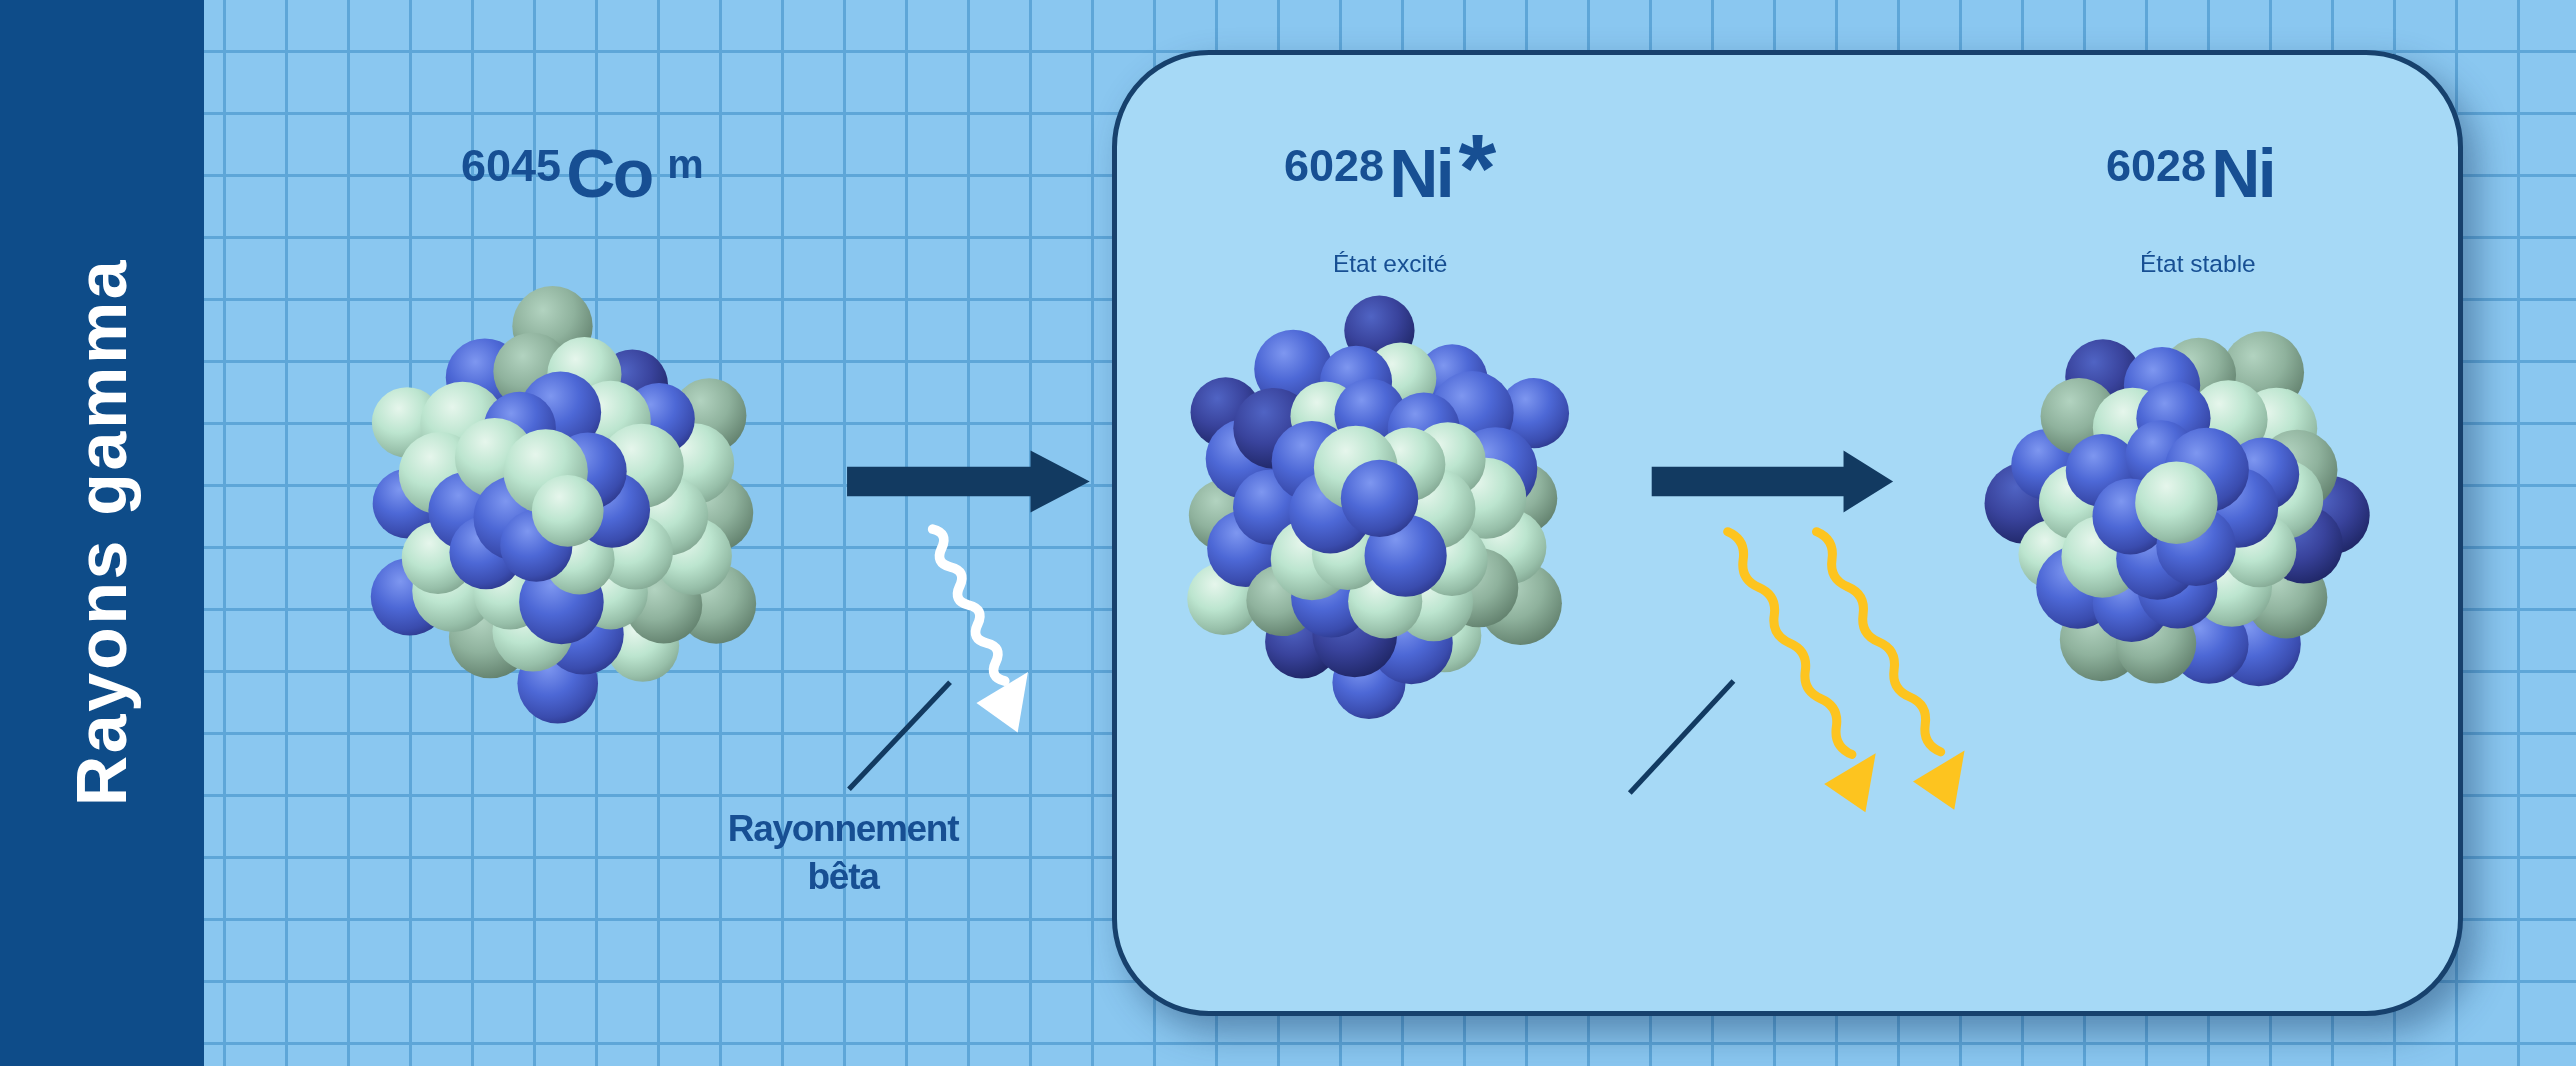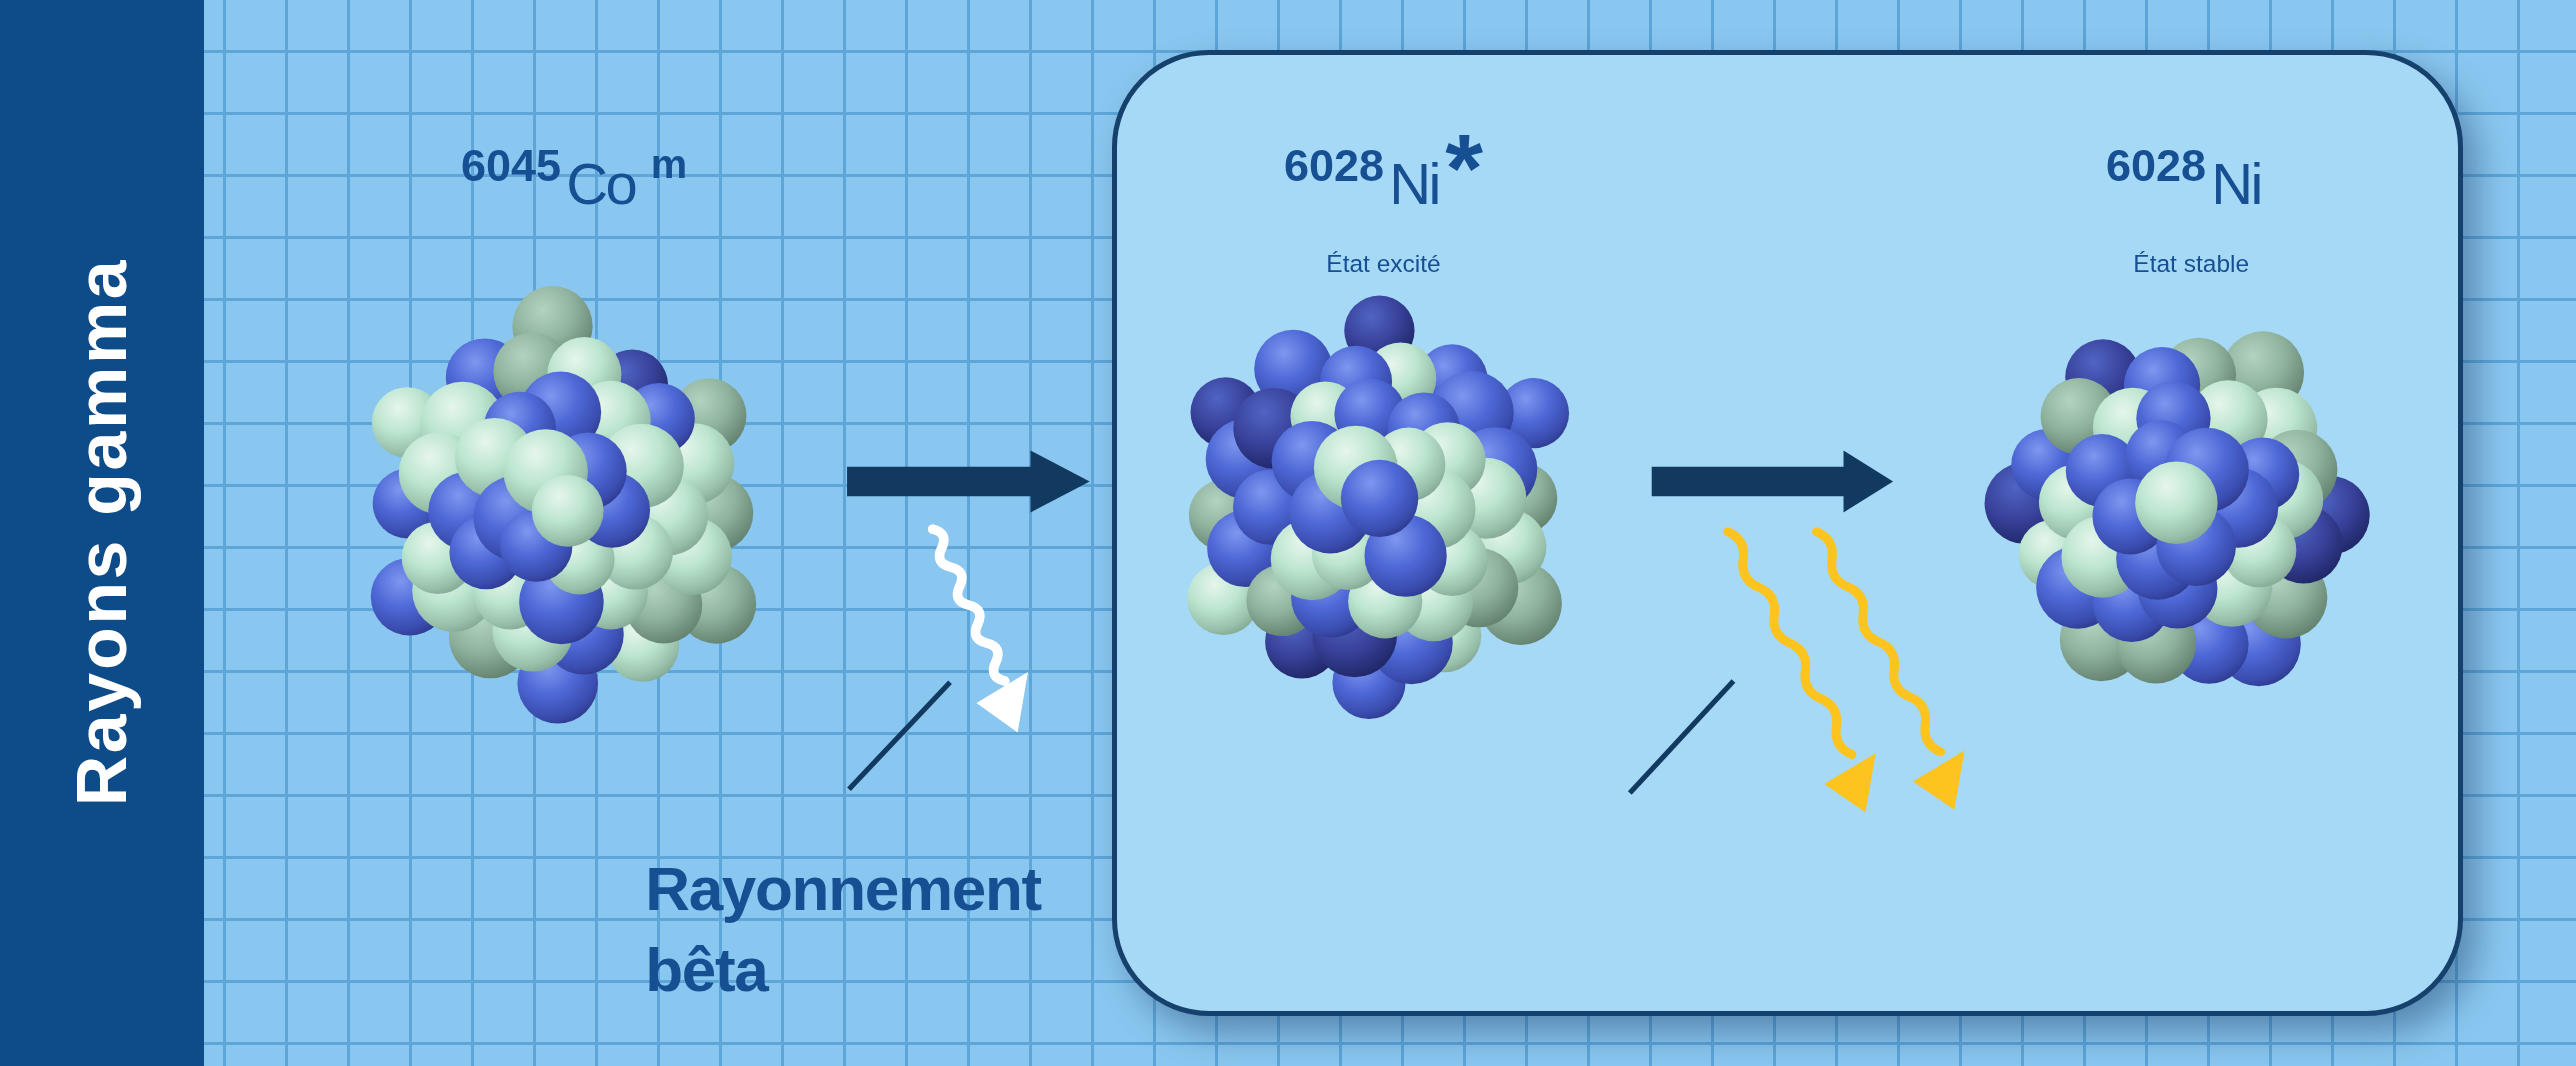--- a/index.html
+++ b/index.html
@@ -33,28 +33,28 @@
   .solid-arrow{fill:var(--arrow-navy,#123a61);}
   .pointer-line{stroke:var(--arrow-navy,#123a61);stroke-width:8;}
   .beta-ray{stroke:var(--beta-ray-white,#fff);stroke-width:15;fill:none;stroke-linecap:round;}
   .beta-head{fill:var(--beta-ray-white,#fff);}
   .gamma-ray{stroke:var(--gamma-ray-yellow,#fdc41f);stroke-width:14;fill:none;stroke-linecap:round;}
   .gamma-head{fill:var(--gamma-ray-yellow,#fdc41f);}
   .isotope{position:absolute;z-index:4;color:var(--label-blue,#174f93);}
   .iso-row{display:flex;align-items:flex-start;}
   .nums{display:flex;flex-direction:row;align-items:flex-end;
         font-size:45px;font-weight:bold;line-height:1.18;margin-right:5.2px;}
-  .symbol{font-size:58px;font-weight:normal;line-height:1;letter-spacing:-2.6px;margin-top:16px;}
+  .symbol{font-size:68px;font-weight:bold;line-height:1;letter-spacing:-2.6px;}
   .modifier{font-size:41px;font-weight:bold;margin:5.2px 0 0 15.5px;line-height:1;}
   #isotope-ni-excited .modifier{font-size:97px;margin:-9px 0 0 6.4px;line-height:0.8;}
   .state{position:absolute;top:111px;left:50%;transform:translateX(-50%);
          font-size:24.5px;font-weight:normal;white-space:nowrap;}
   .annotation{position:absolute;z-index:4;transform:translateX(-50%);
-    color:var(--label-blue,#174f93);
-    font-size:62px;font-weight:bold;line-height:1.3;letter-spacing:-1.3px;white-space:nowrap;margin-top:44px;}
+    text-align:center;color:var(--label-blue,#174f93);
+    font-size:37px;font-weight:bold;line-height:1.3;letter-spacing:-1.3px;white-space:nowrap;}
   #beta-label{left:843px;top:805px;}
   #gamma-label{left:1617px;top:804px;}
 </style>
 </head>
 <body>
 
 <div class="stage">
 
   <div class="panel"></div>
 

